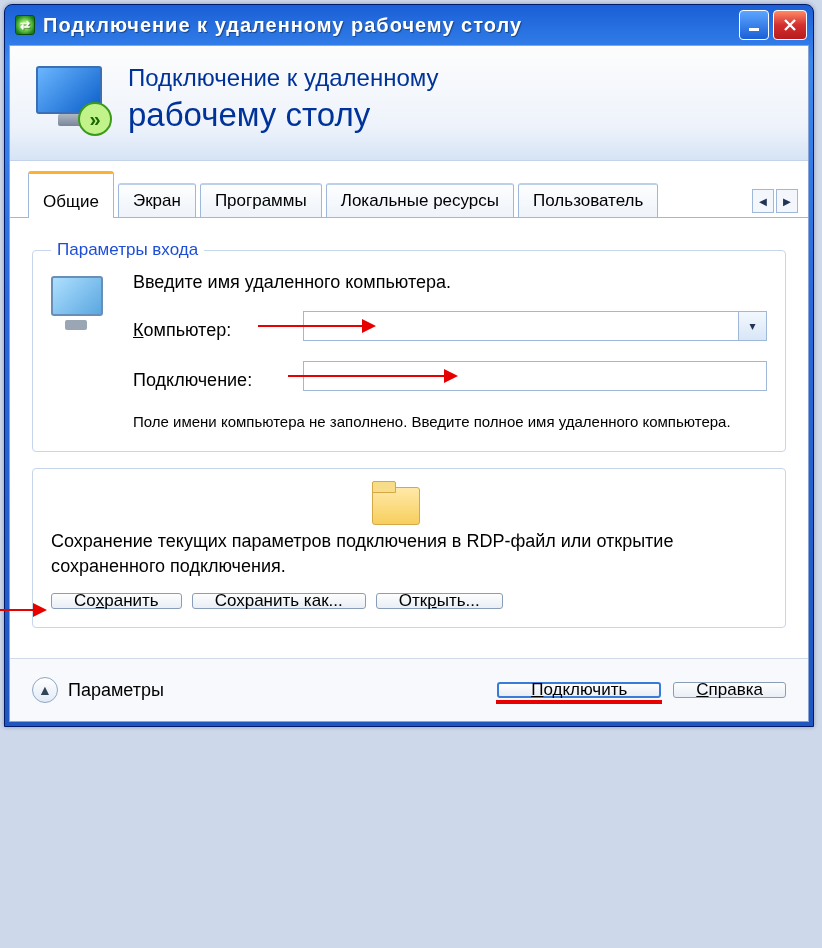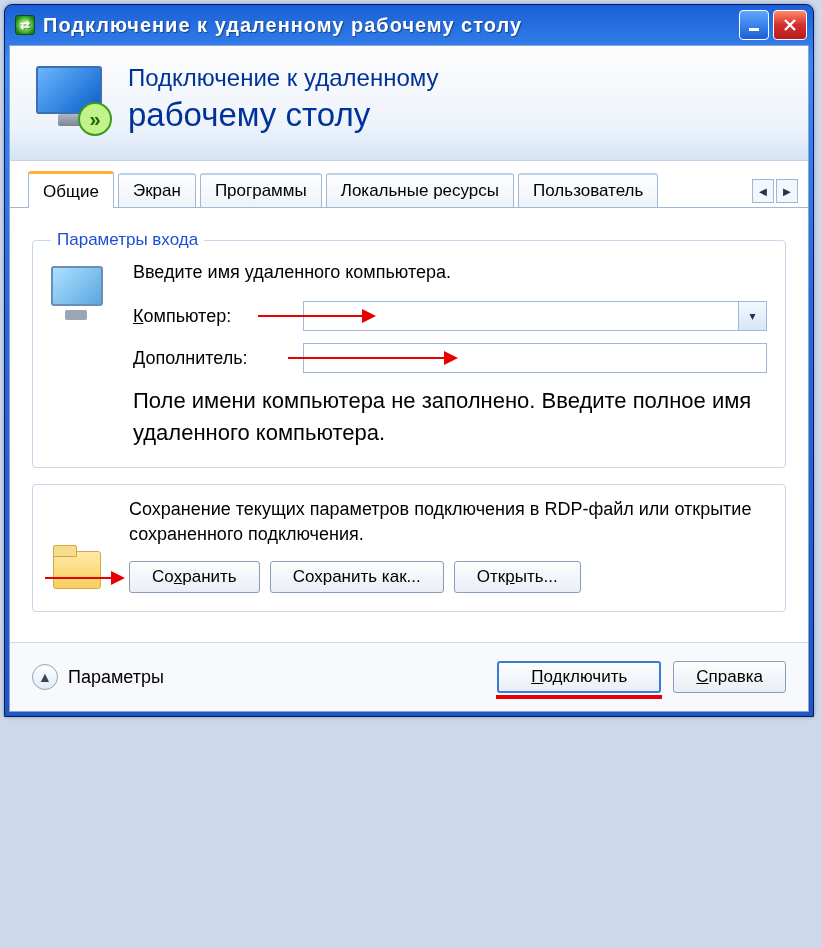--- a/index.html
+++ b/index.html
@@ -113,21 +113,21 @@
     margin-right: 4px;
     font-size: 17px;
     background: linear-gradient(#fdfefe,#eef3fa);
     border-radius: 3px 3px 0 0;
     cursor:pointer;
     position:relative;
   }
   .tab.active {
     background:#fff;
     border-top: 3px solid #ffb030;
-    padding-top: 8px;
+    padding-top: 18px;
     margin-bottom:-1px;
   }
   .tab.inactive { border-top-color:#bcd0ea; }
   .tab-nav {
     margin-left:auto;
     display:flex;
     gap:2px;
     padding-bottom:4px;
   }
   .tab-nav-btn {
@@ -167,22 +167,22 @@
     border:2px solid #6a8fb6;
     border-radius:3px;
   }
   .login-icon .mon2::after{
     content:"";position:absolute;bottom:2px;left:14px;
     width:22px;height:10px;background:#9aa6b4;border-radius:2px;
   }
   .login-fields { flex:1; font-size:18px; }
   .instruction { margin-bottom: 18px; }
   .field-row {
-    display:flex; align-items:center;
-    margin-bottom: 12px;
+    display:flex; align-items:flex-end;
+    margin-bottom: 20px;
     position:relative;
   }
   .field-label { width: 170px; }
   .field-label span.u { text-decoration: underline; }
   .combo, .txt {
     flex:1;
     height:30px;
     border:1px solid #9fb8d9;
     background:#fff;
     position:relative;
@@ -200,40 +200,40 @@
     background:#e60000;
     z-index:5;
   }
   .arrow::after{
     content:"";
     position:absolute; right:-2px; top:-6px;
     border-left:14px solid #e60000;
     border-top:7px solid transparent;
     border-bottom:7px solid transparent;
   }
-  .hint { margin-top: 6px; line-height:1.45; font-size:22px; }
-  .conn-body { display:flex; align-items:flex-end; }
+  .hint { margin-top: 6px; line-height:1.45; font-size:15px; }
+  .conn-body { display:flex; align-items:center;flex-direction:column; }
   .folder-icon {
     width:58px; height:48px;
     margin-right: 20px;
     position:relative;
   }
   .folder-icon::before{
     content:"";position:absolute;left:2px;top:6px;width:46px;height:36px;
     background:linear-gradient(#ffe9a8,#f7cf5e);
     border:1px solid #d4a844; border-radius:3px;
   }
   .folder-icon::after{
     content:"";position:absolute;left:2px;top:0;width:22px;height:10px;
     background:#f7dd8a;border:1px solid #d4a844;border-radius:2px 2px 0 0;
   }
   .conn-text { flex:1; font-size:18px; line-height:1.4; }
   .btn-row { display:flex; gap:10px; margin-top:14px; position:relative; }
   .btn {
-    height:32px;
+    height:16px;
     padding: 0 22px;
     border:1px solid #8a9db8;
     background:linear-gradient(#fdfdfd,#e9eef6);
     border-radius:3px;
     font-size:17px;
     cursor:pointer;
     display:inline-flex;align-items:center;justify-content:center;
   }
   .btn span.u { text-decoration: underline; }
   .footer {
@@ -325,21 +325,21 @@
               <div class="arrow" id="arrow-comp"></div>
               <div class="field-label"><span class="u">К</span><span>омпьютер:</span></div>
               <div class="combo">
                 <span></span>
                 <div class="dd">▾</div>
               </div>
             </div>
 
             <div class="field-row">
               <div class="arrow" id="arrow-user"></div>
-              <div class="field-label">Дополнитель:</div>
+              <div class="field-label">Подключение:</div>
               <div class="txt"><span></span></div>
             </div>
 
             <div class="hint">Поле имени компьютера не заполнено. Введите полное имя удаленного компьютера.</div>
           </div>
         </div>
       </fieldset>
 
       <fieldset>
         <div class="conn-body">

